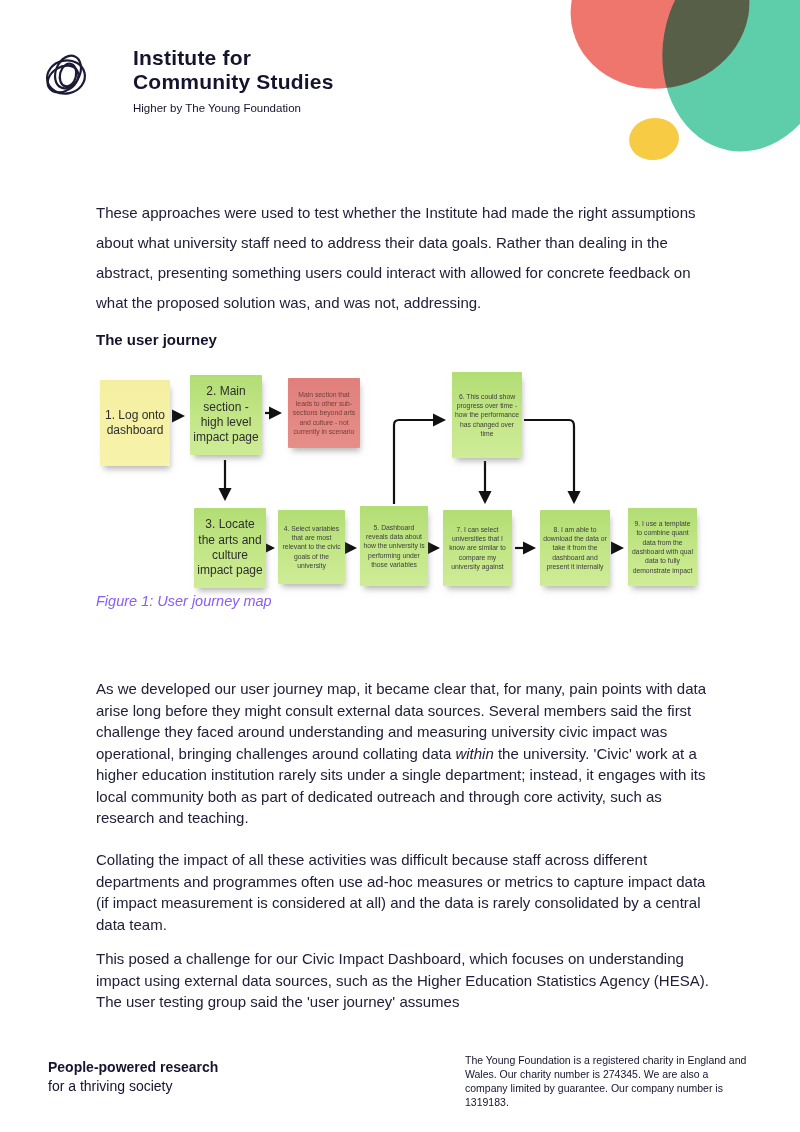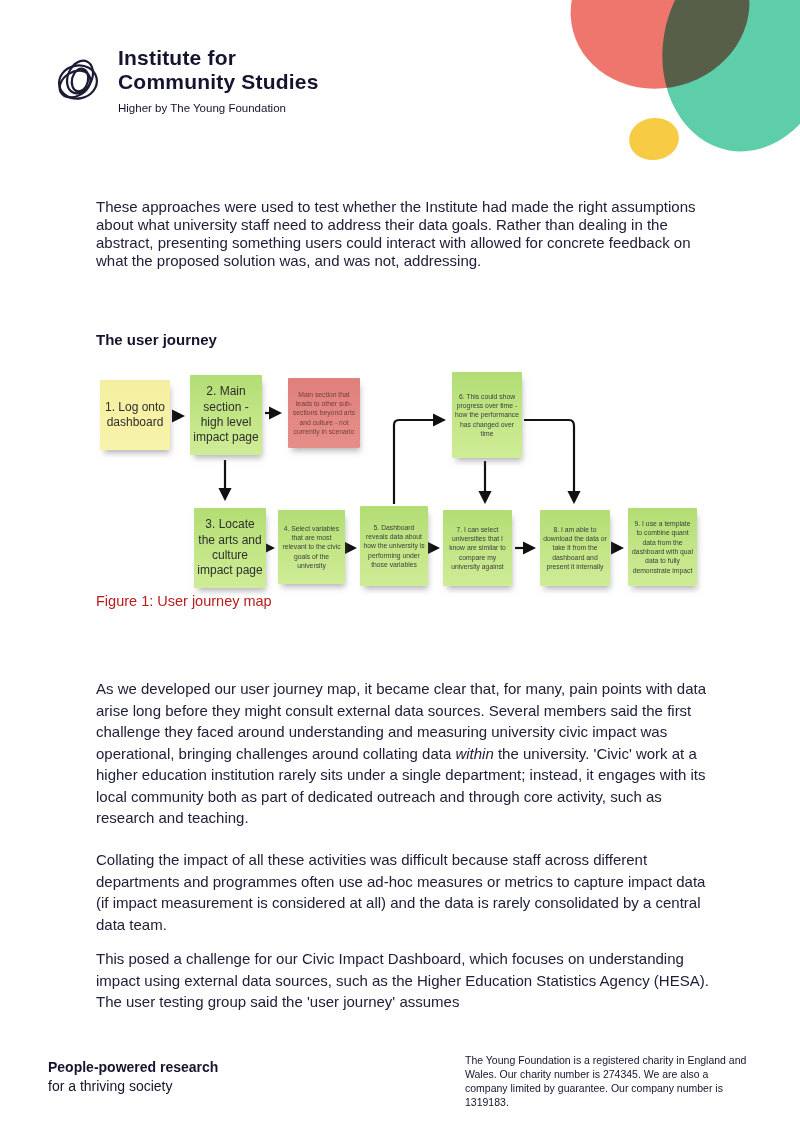--- a/index.html
+++ b/index.html
@@ -2,54 +2,54 @@
 <html><head>
 <meta charset="utf-8">
 <style>
   html,body{margin:0;padding:0;background:#e8e8e8;}
   .page{
     position:relative;width:800px;height:1132px;background:#ffffff;
     font-family:"Liberation Sans",sans-serif;color:#1e1e38;overflow:hidden;
     margin:0 auto;
   }
   
-  .logo-block{position:absolute;left:50px;top:46px;display:flex;align-items:center;}
+  .logo-block{position:absolute;left:38px;top:46px;display:flex;align-items:flex-start;gap:27px;}
   .logo-icon{width:56px;height:58px;margin-right:12px;}
   .logo-text .l1,.logo-text .l2{
     font-size:21px;font-weight:700;color:#14142e;line-height:24px;letter-spacing:.2px;
   }
   .logo-text .tagline{font-size:11.5px;color:#14142e;margin-top:8px;}
   
   .blobs{position:absolute;top:0;right:0;width:215px;height:168px;overflow:visible;pointer-events:none;}
   
   .para{position:absolute;left:96px;width:618px;font-size:15px;line-height:21.5px;color:#20203a;}
-  .p1{top:190px;line-height:18px;margin-top:8px;}
+  .p1{top:190px;line-height:30px;margin-top:8px;}
   .heading{position:absolute;left:96px;top:331px;font-size:15px;font-weight:700;color:#14142e;}
-  .caption{position:absolute;left:96px;top:593px;font-size:14.5px;color:#b91c1c;}
+  .caption{position:absolute;left:96px;top:593px;font-size:14.5px;font-style:italic;color:#8b5cf6;}
   .p2{top:663px;}
   .p3{top:834px;}
   .p4{top:933px;}
   .it{font-style:italic;}
   
   .diagram{position:absolute;left:95px;top:370px;width:622px;height:228px;}
   .arrows{position:absolute;left:0;top:0;width:622px;height:228px;}
   .note{
     position:absolute;display:flex;align-items:center;justify-content:flex-end;
     text-align:center;padding:4px 3px;box-sizing:border-box;
     box-shadow:2px 5px 6px -2px rgba(110,110,110,.5);
     border-radius:1px;
   }
   .note.green{background:linear-gradient(180deg,#b2dd74 0%,#c3e687 55%,#cfec97 100%);}
   .note.yellow{background:linear-gradient(180deg,#f4efa0 0%,#f7f3ab 100%);}
   .note.red{background:linear-gradient(180deg,#e0807c 0%,#e68e88 100%);}
   .note .big{font-size:12px;line-height:1.28;color:#2e2e2e;}
   .note .tiny{font-size:6.8px;line-height:1.38;color:#3d3d3d;}
   .note.red .tiny{color:#73403d;}
   
-  .n1{left:5px;top:10px;width:70px;height:70px;}
+  .n1{left:5px;top:10px;width:70px;height:86px;}
   .n2{left:95px;top:5px;width:72px;height:80px;}
   .nred{left:193px;top:8px;width:72px;height:70px;}
   .n6{left:357px;top:2px;width:70px;height:86px;}
   .n3{left:99px;top:138px;width:72px;height:80px;}
   .n4{left:183px;top:140px;width:67px;height:74px;}
   .n5{left:265px;top:136px;width:68px;height:80px;}
   .n7{left:348px;top:140px;width:69px;height:76px;}
   .n8{left:445px;top:140px;width:70px;height:76px;}
   .n9{left:533px;top:138px;width:69px;height:78px;}
   

